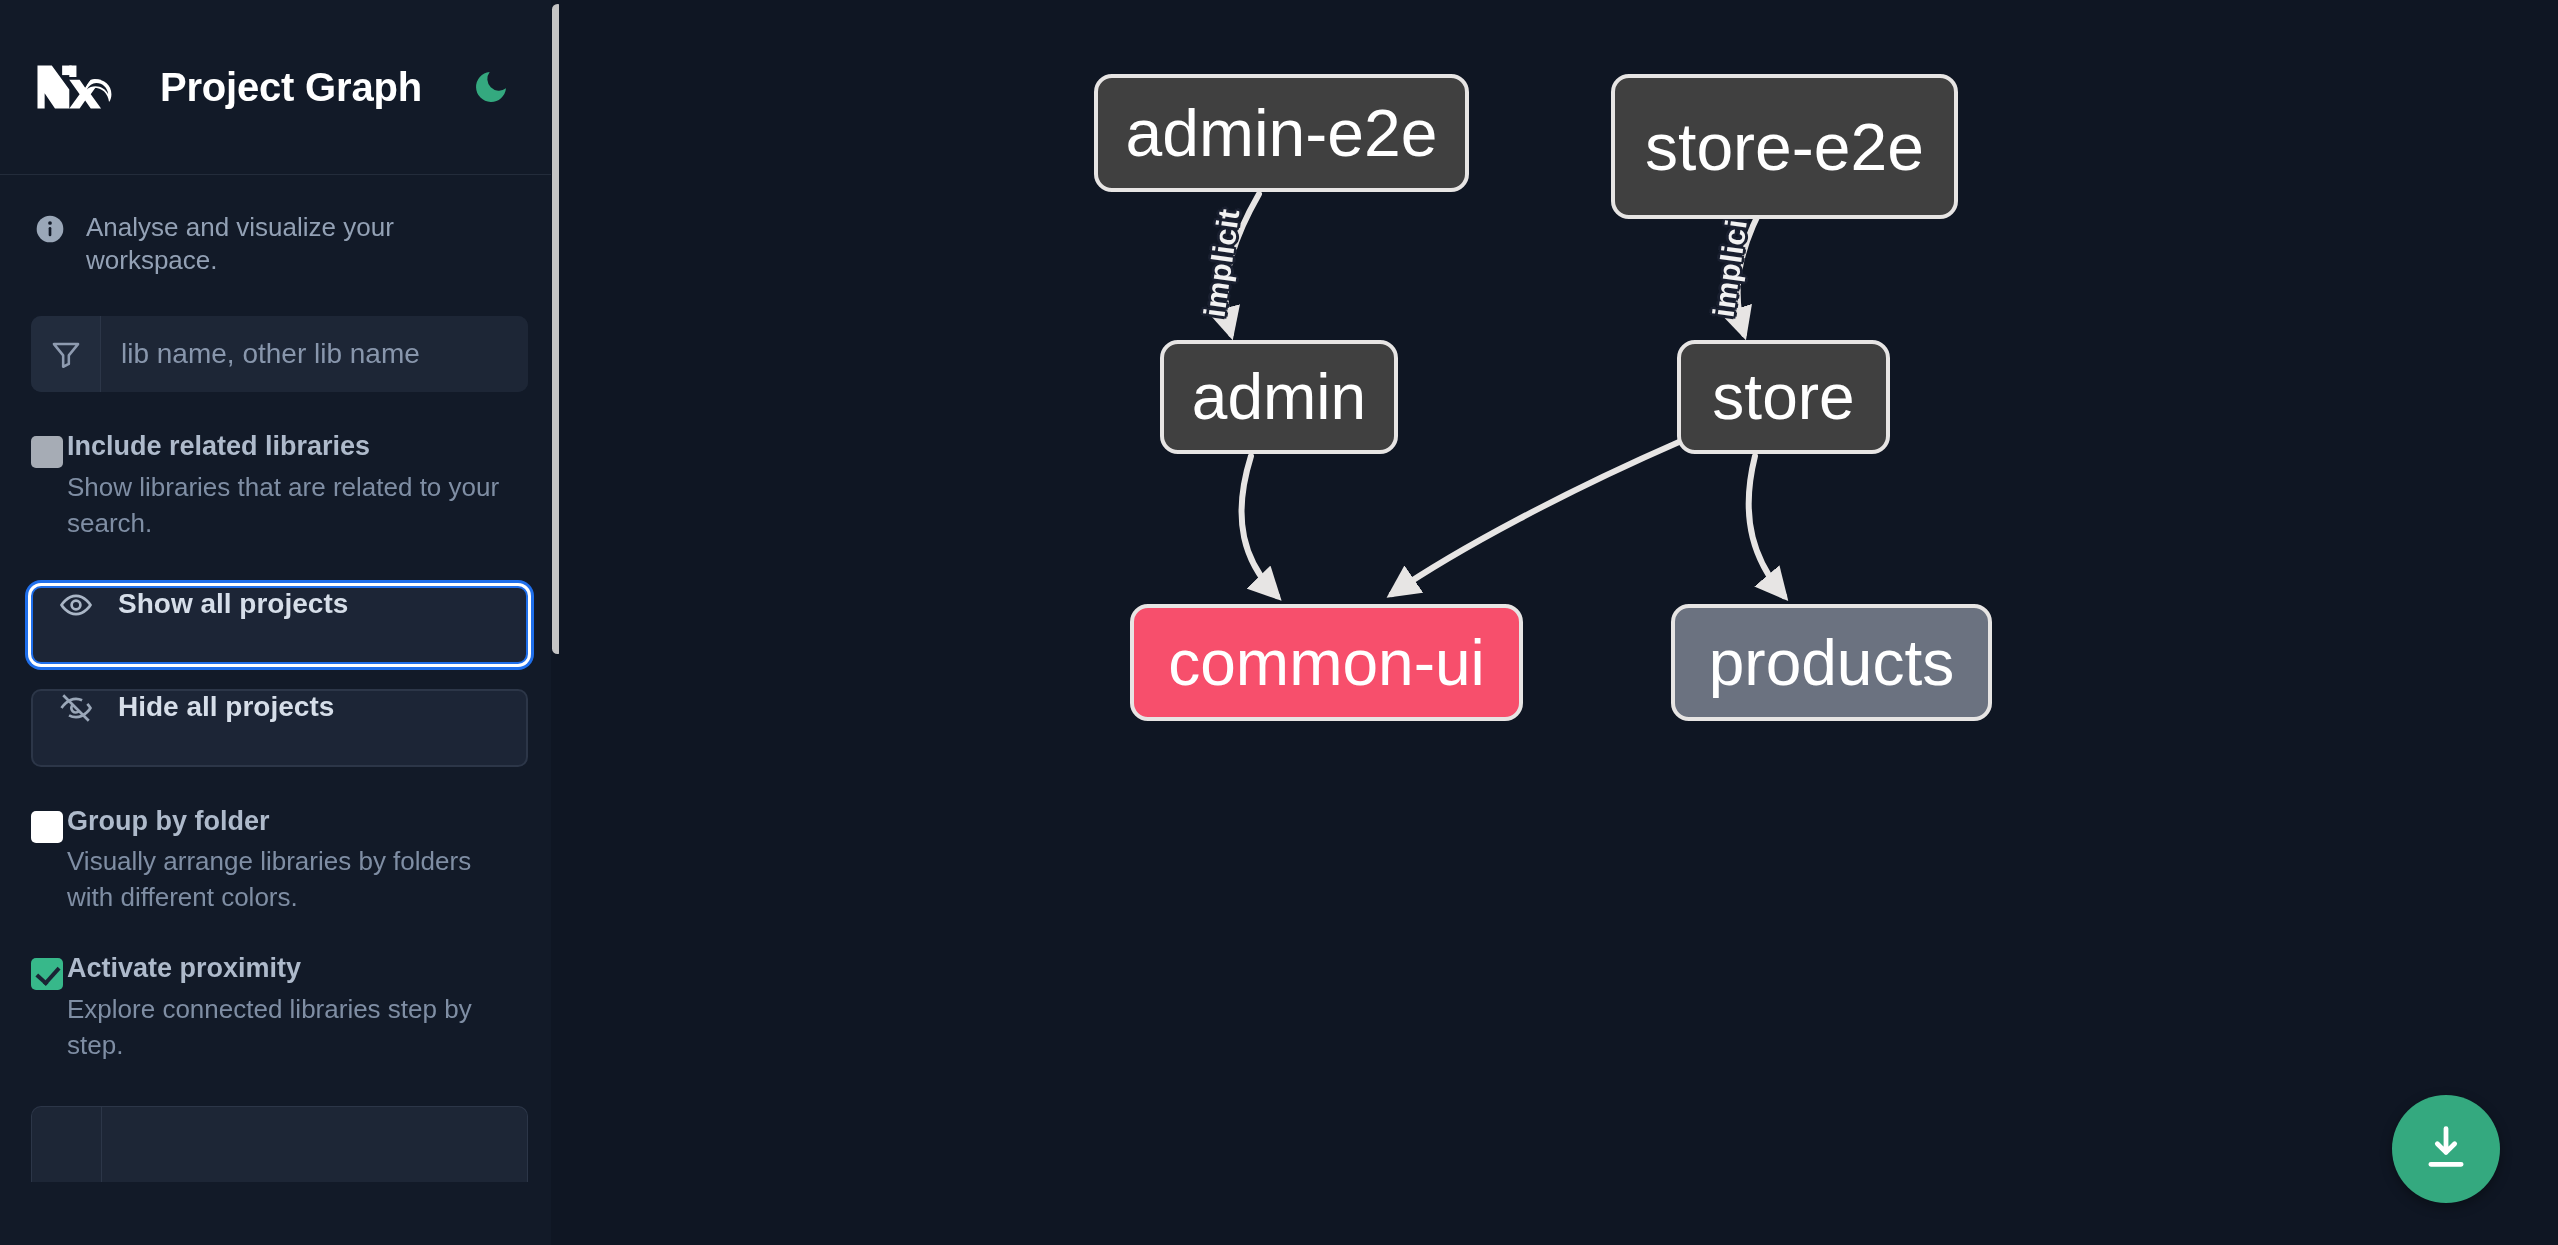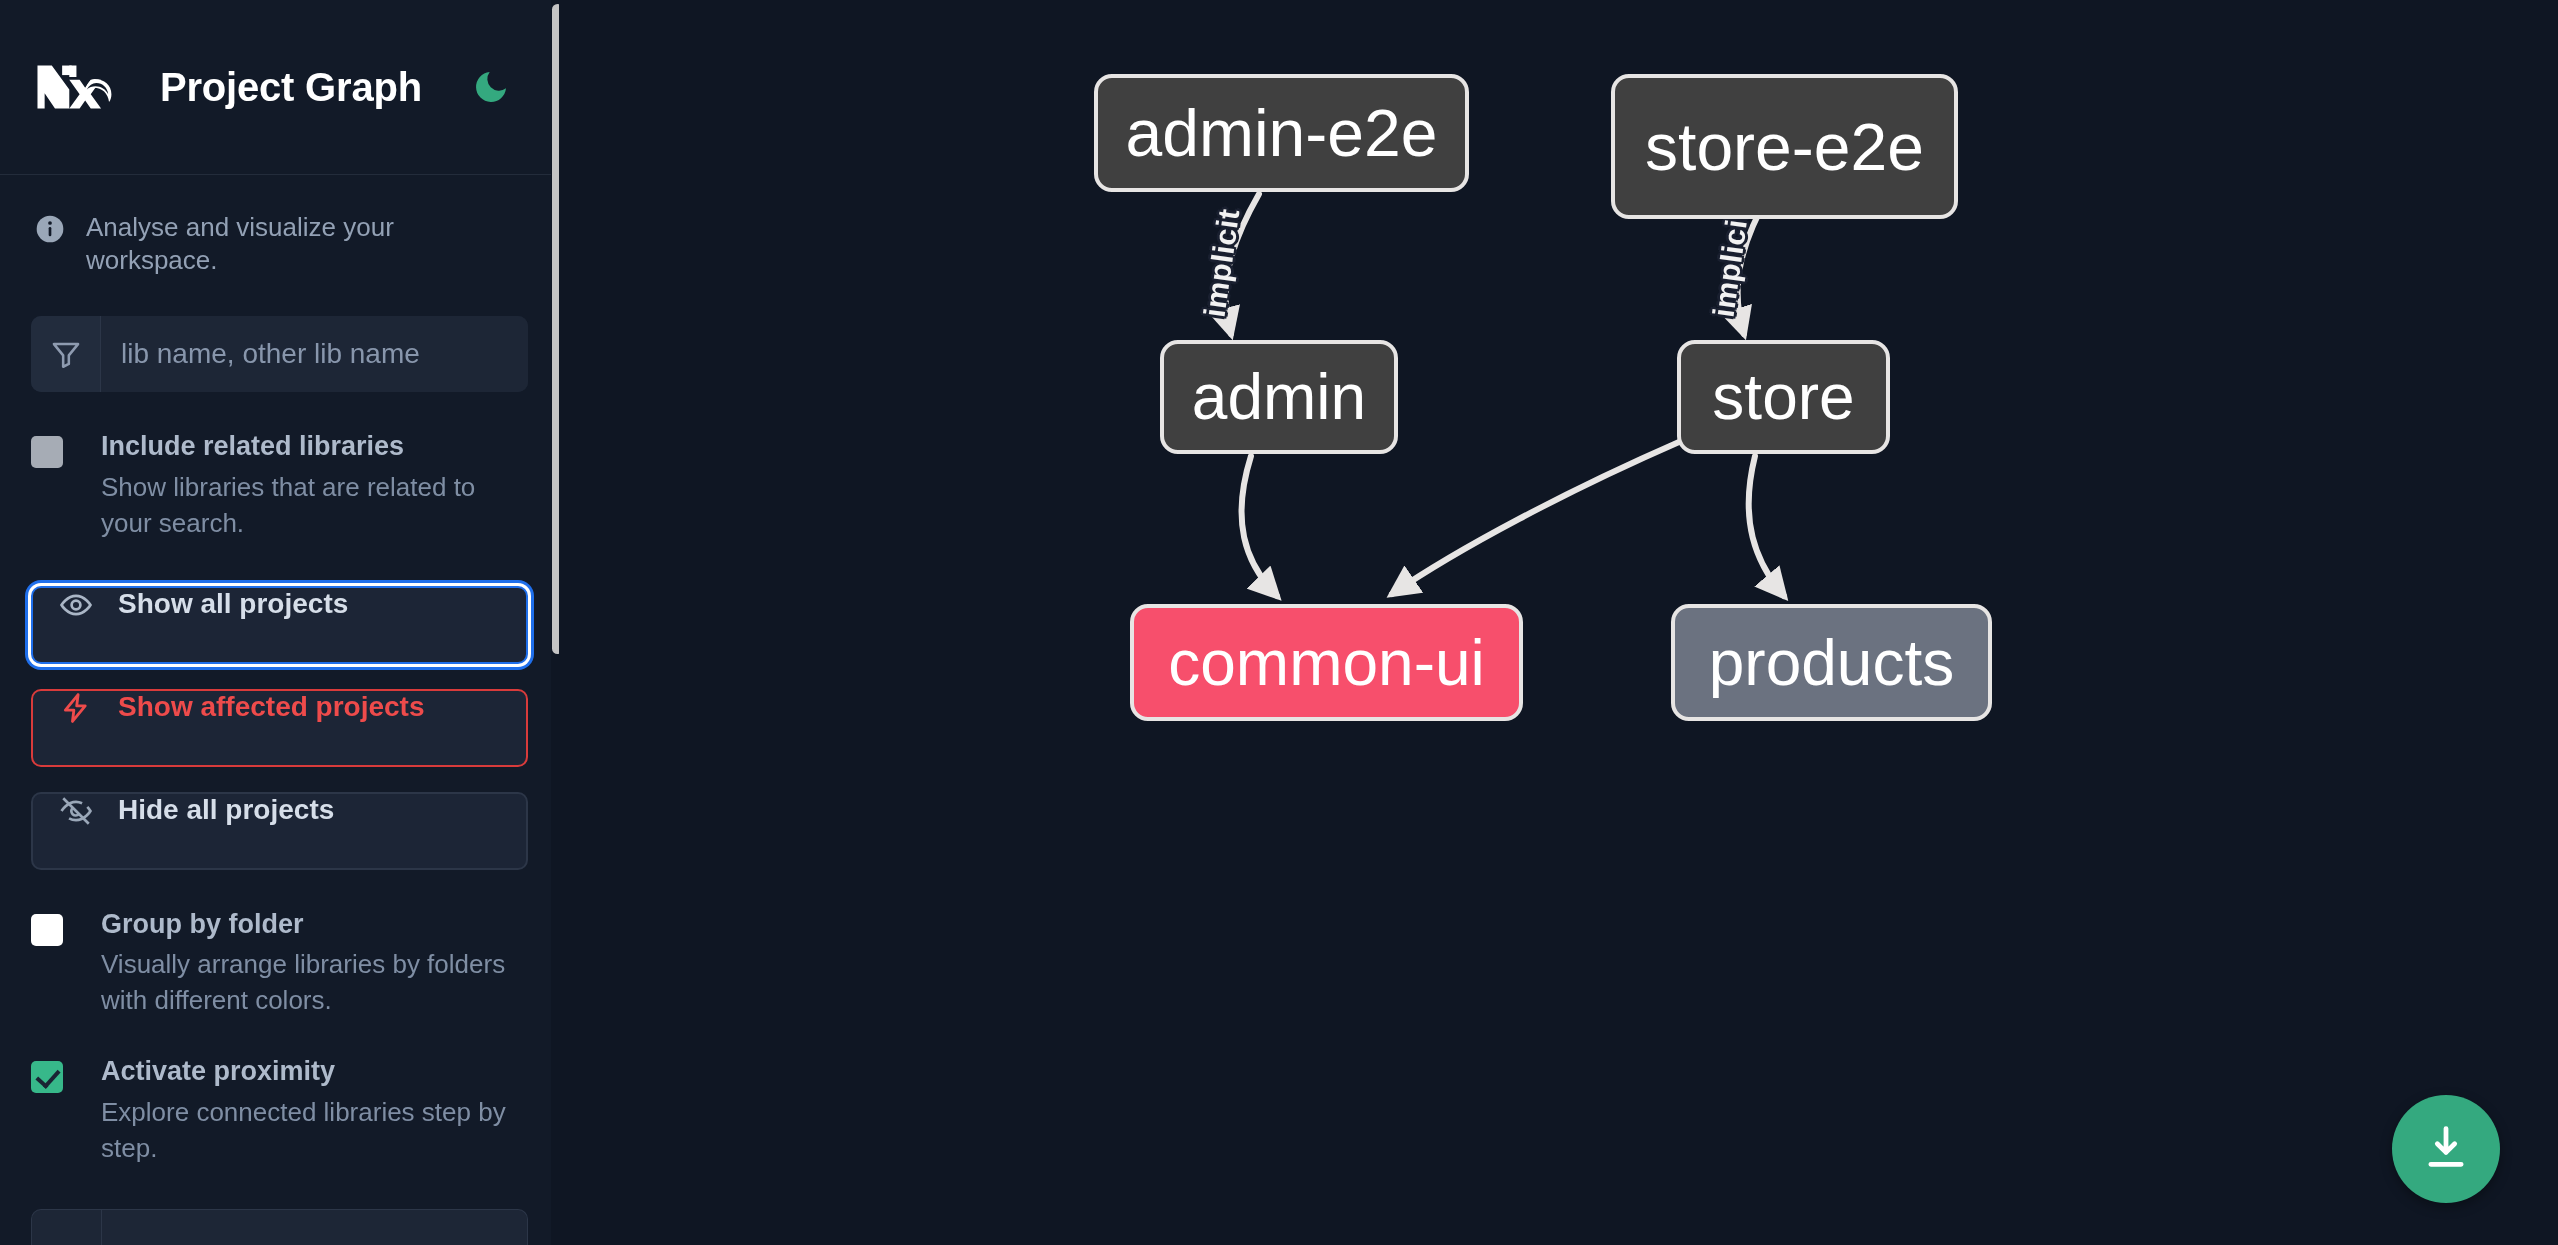--- a/index.html
+++ b/index.html
@@ -79,21 +79,21 @@
     color: #C9D3E0;
     font-family: "Liberation Sans", sans-serif;
     font-size: 28px;
     padding: 0 20px;
   }
   .filter-input::placeholder { color: #8896AC; }
 
   .check-block {
     display: flex;
     padding: 38px 31px 0 31px;
-    gap: 38px;
+    gap: 4px;
   }
   .cbox {
     flex: 0 0 auto;
     width: 32px; height: 32px;
     border-radius: 5px;
     margin-top: 6px;
     position: relative;
   }
   .cbox.grey { background: #A6ACB5; }
   .cbox.empty { background: #ffffff; }
@@ -275,28 +275,20 @@
         <div class="gbtn focused">
           <span>
             <svg viewBox="0 0 24 24" width="34" height="34" aria-hidden="true">
               <path fill="none" stroke="#AAB6C6" stroke-width="1.9" d="M1.8 12S5.5 5.5 12 5.5 22.2 12 22.2 12 18.5 18.5 12 18.5 1.8 12 1.8 12z"></path>
               <circle cx="12" cy="12" r="3.1" fill="none" stroke="#AAB6C6" stroke-width="1.9"></circle>
             </svg>
           </span>
           <span class="lbl">Show all projects</span>
         </div>
 
-        <div class="gbtn danger">
-          <span>
-            <svg viewBox="0 0 24 24" width="34" height="34" aria-hidden="true">
-              <path fill="none" stroke="#EE4B4B" stroke-width="2" stroke-linejoin="round" d="M13.5 2.5L4.5 13.5h6l-1 8 9-11h-6l1-8z"></path>
-            </svg>
-          </span>
-          <span class="lbl">Show affected projects</span>
-        </div>
 
         <div class="gbtn">
           <span>
             <svg viewBox="0 0 24 24" width="34" height="34" aria-hidden="true">
               <path fill="none" stroke="#9AA7B8" stroke-width="1.9" d="M1.8 12S5.5 5.5 12 5.5c1.6 0 3 .4 4.3 1M20 9.1c1.4 1.6 2.2 2.9 2.2 2.9S18.5 18.5 12 18.5c-1.9 0-3.5-.5-4.9-1.3"></path>
               <path fill="none" stroke="#9AA7B8" stroke-width="1.9" d="M9.6 9.8a3.1 3.1 0 004.5 4.4"></path>
               <line x1="3" y1="3" x2="21" y2="21" stroke="#9AA7B8" stroke-width="1.9"></line>
             </svg>
           </span>
           <span class="lbl">Hide all projects</span>

